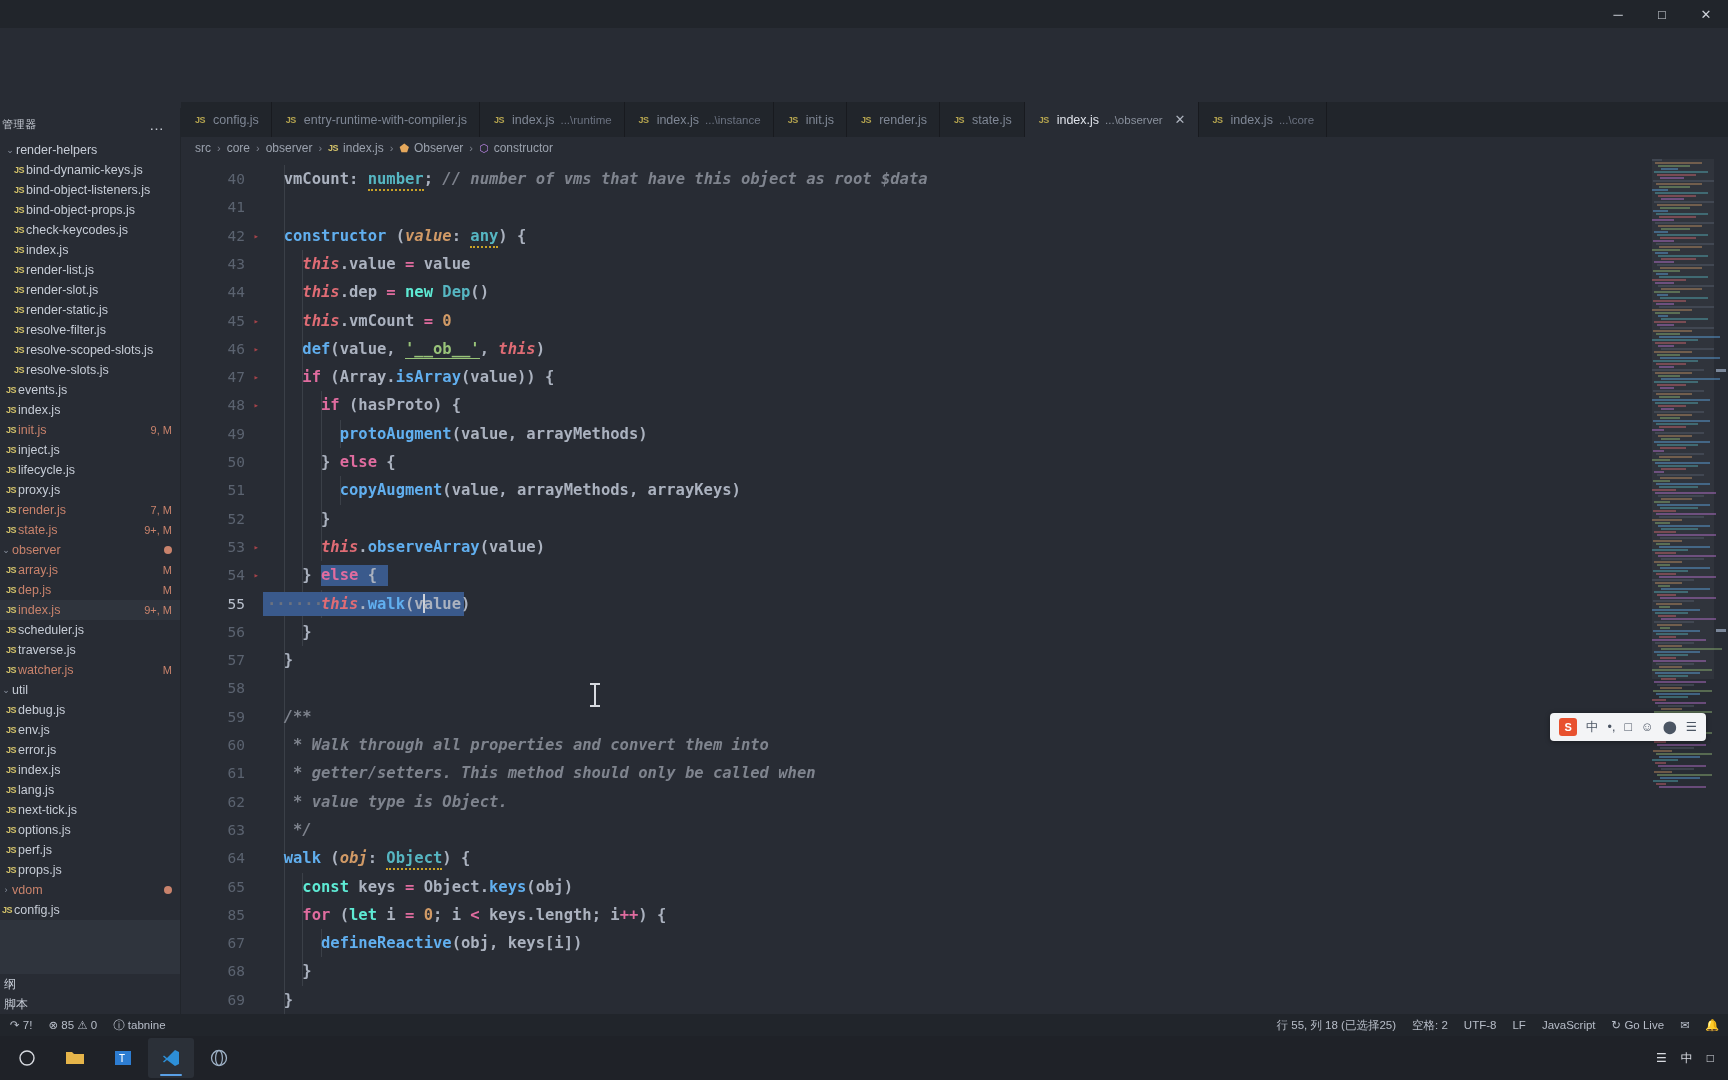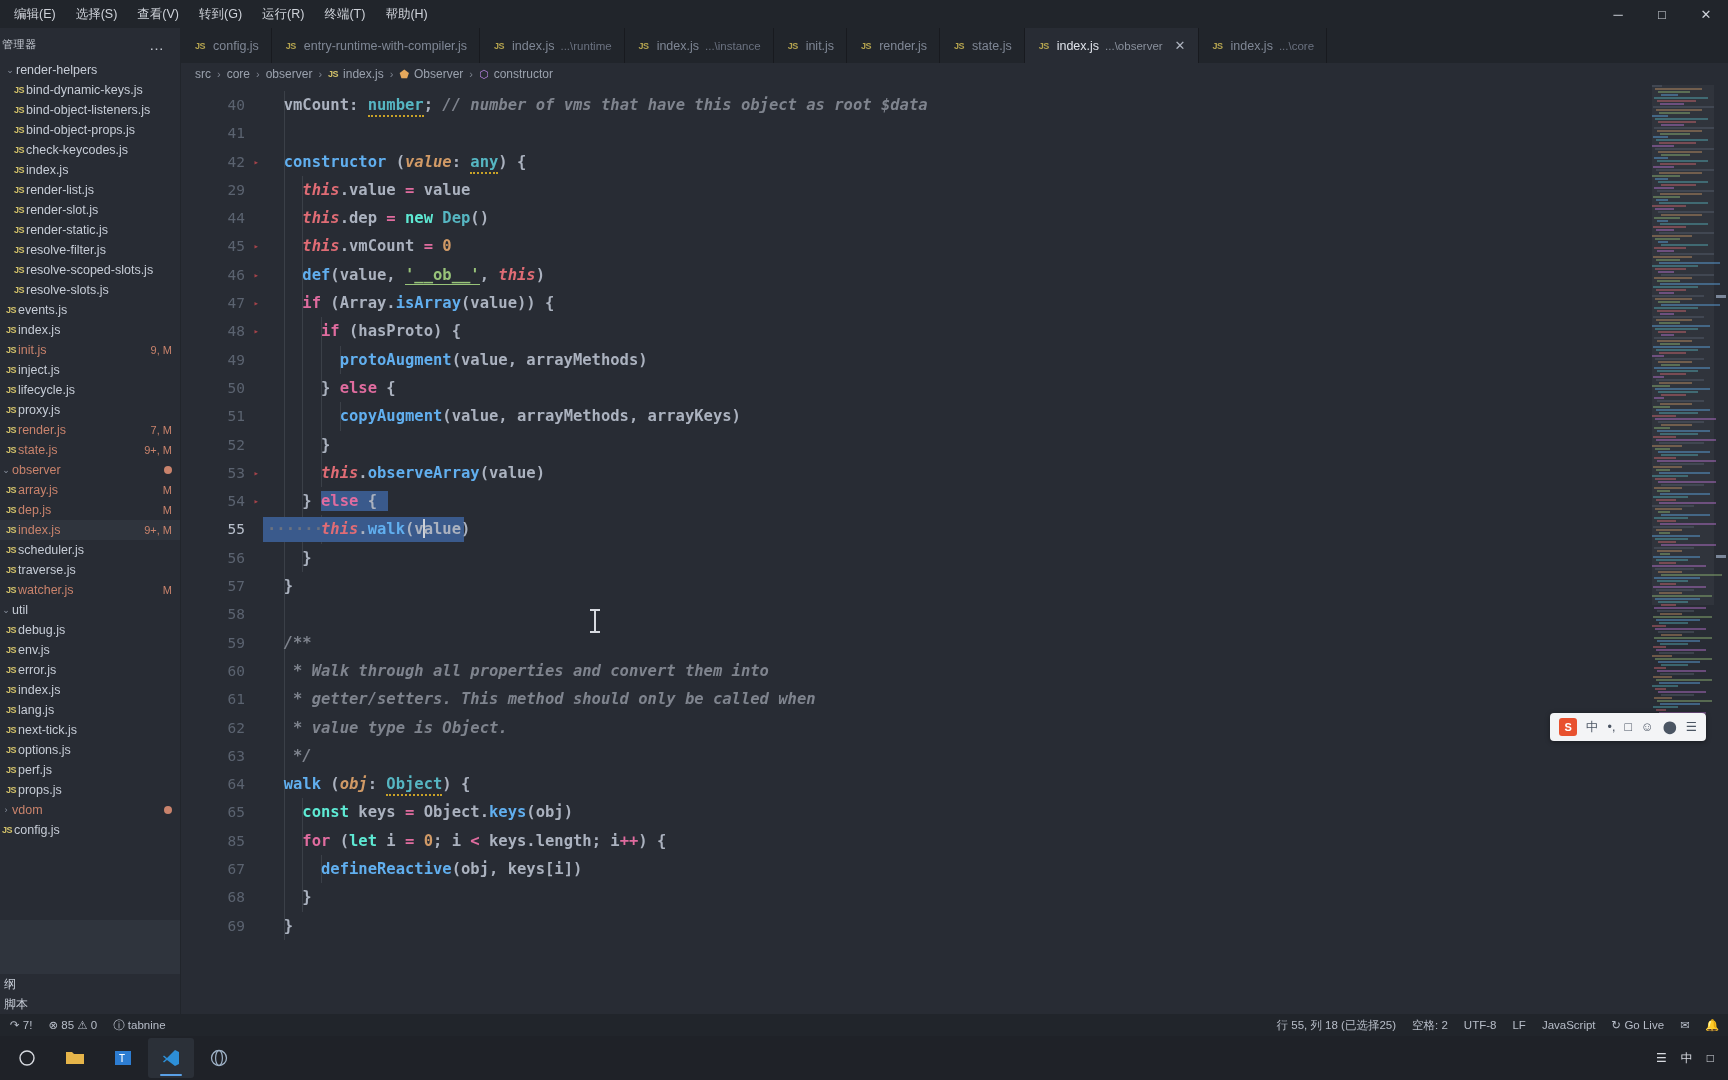--- a/index.html
+++ b/index.html
@@ -14,21 +14,21 @@
 
   
   .titlebar{height:28px;background:#21252b;display:flex;align-items:center;position:relative;flex:0 0 28px;}
   .menu{display:flex;align-items:center;padding-left:4px;gap:0px;}
   .menu-item{padding:3px 10px;font-size:12.5px;color:#cfd3da;white-space:nowrap;cursor:default;}
   .title-center{position:absolute;left:0;right:0;text-align:center;font-size:12.5px;color:#b9bfc9;pointer-events:none;}
   .win-ctrls{margin-left:auto;display:flex;height:28px;}
   .win-btn{width:44px;display:flex;align-items:center;justify-content:center;color:#cfd3da;font-size:13px;}
 
   
-  .body{display:flex;flex:1 1 auto;min-height:0;}
+  .body{display:flex;flex:1 1 auto;min-height:0;align-items:flex-end;}
 
   
   .sidebar{width:180px;background:#282c34;display:flex;flex-direction:column;flex:0 0 180px;border-right:1px solid #21252b;min-height:0;}
   .sb-header{height:32px;display:flex;align-items:center;padding:0 6px 0 0;}
   .sb-title{font-size:11px;letter-spacing:.6px;color:#c3c8d1;flex:1;padding-left:2px;white-space:nowrap;overflow:hidden;}
   .sb-dots{color:#c3c8d1;font-size:15px;padding:0 10px;line-height:1;}
   .sb-tree{flex:1 1 auto;overflow:hidden;font-size:12.5px;}
   .row{height:20px;display:flex;align-items:center;padding-right:8px;white-space:nowrap;position:relative;}
   .row.selected{background:#2f343d;}
   .ind{display:inline-block;}
@@ -115,29 +115,20 @@
   .tb-btn.active{background:#2b3038;}
   .tb-btn.active::after{content:"";position:absolute;bottom:2px;left:12px;right:12px;height:2px;background:#5aa0e6;border-radius:1px;}
   .tb-right{margin-left:auto;display:flex;align-items:center;gap:14px;padding-right:14px;color:#d7dae0;font-size:12px;}
 </style>
 </head>
 <body>
 
 <div class="app">
 
   <div class="titlebar">
-    <div class="menu">
-      <div class="menu-item">编辑(E)</div>
-      <div class="menu-item">选择(S)</div>
-      <div class="menu-item">查看(V)</div>
-      <div class="menu-item">转到(G)</div>
-      <div class="menu-item">运行(R)</div>
-      <div class="menu-item">终端(T)</div>
-      <div class="menu-item">帮助(H)</div>
-    </div>
     <div class="win-ctrls">
       <div class="win-btn">─</div>
       <div class="win-btn">□</div>
       <div class="win-btn">✕</div>
     </div>
   </div>
 
   <div class="body">
 
     <div class="sidebar">
@@ -434,21 +425,21 @@
             <span class="bc-icon" style="color: rgb(176, 127, 216);">⬡</span>
             <span>constructor</span>
           </span>
         </div>
 
       <div class="editorwrap">
         <div class="gutter" id="gutter">
             <div class="gline">40</div>
             <div class="gline">41</div>
             <div class="gline">42<span class="fold">▸</span></div>
-            <div class="gline">29</div>
+            <div class="gline">43</div>
             <div class="gline">44</div>
             <div class="gline">45<span class="fold">▸</span></div>
             <div class="gline">46<span class="fold">▸</span></div>
             <div class="gline">47<span class="fold">▸</span></div>
             <div class="gline">48<span class="fold">▸</span></div>
             <div class="gline">49</div>
             <div class="gline">50</div>
             <div class="gline">51</div>
             <div class="gline">52</div>
             <div class="gline">53<span class="fold">▸</span></div>

